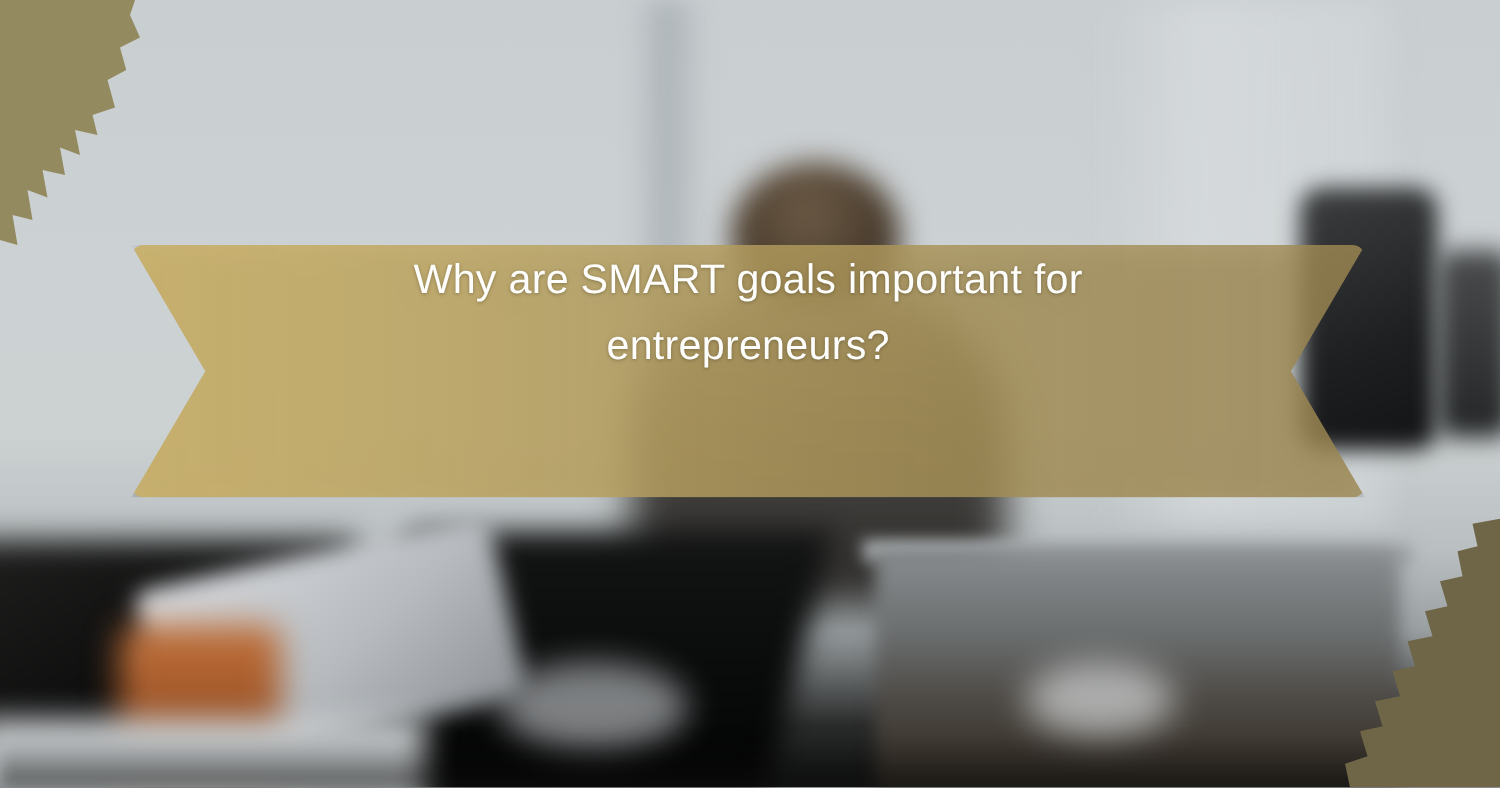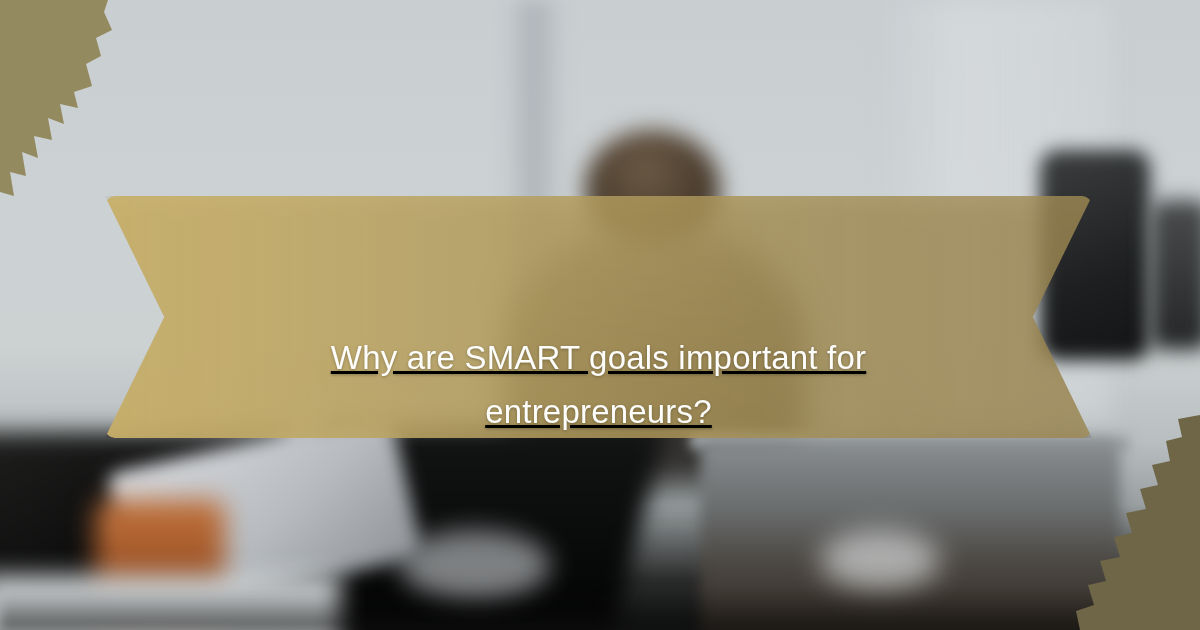--- a/index.html
+++ b/index.html
@@ -140,43 +140,42 @@
   .torn { position:absolute; }
   .torn-tl { left:0; top:0; width:180px; height:220px; }
   .torn-br { right:0; bottom:0; width:130px; height:215px; }
 
   
   .banner {
     position:absolute;
     left:105px;
     top:196px;
     width:987px;
-    height:242px;
+    height:202px;
     -webkit-clip-path: polygon(
         0% 0%, 100% 0%, 100% 0%,
         94% 50%, 100% 100%,
         0% 100%, 6% 50%);
     clip-path: polygon(
         0% 0%, 100% 0%,
         94% 50%, 100% 100%,
         0% 100%, 6% 50%);
     background:
       linear-gradient(90deg,
         rgba(201,176,106,.94) 0%,
         rgba(196,172,104,.90) 18%,
         rgba(186,163,99,.86) 38%,
         rgba(176,153,92,.84) 55%,
         rgba(168,146,88,.82) 72%,
         rgba(160,139,84,.80) 100%);
     display:flex;
-    align-items:flex-end;
+    align-items:flex-start;
     justify-content:center;
     border-radius:10px;
     filter:drop-shadow(0 6px 10px rgba(0,0,0,.28));
-    text-decoration:underline;
   }
   .banner-inner {
     width:720px;
     text-align:center;
   }
   .banner-title {
     color:#fdfdfb;
     font-size:33px;
     font-weight:400;
     line-height:1.62;

